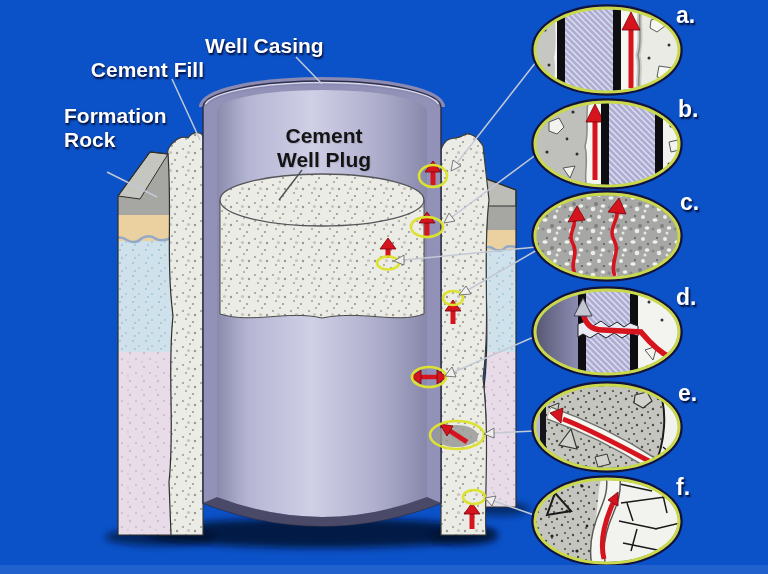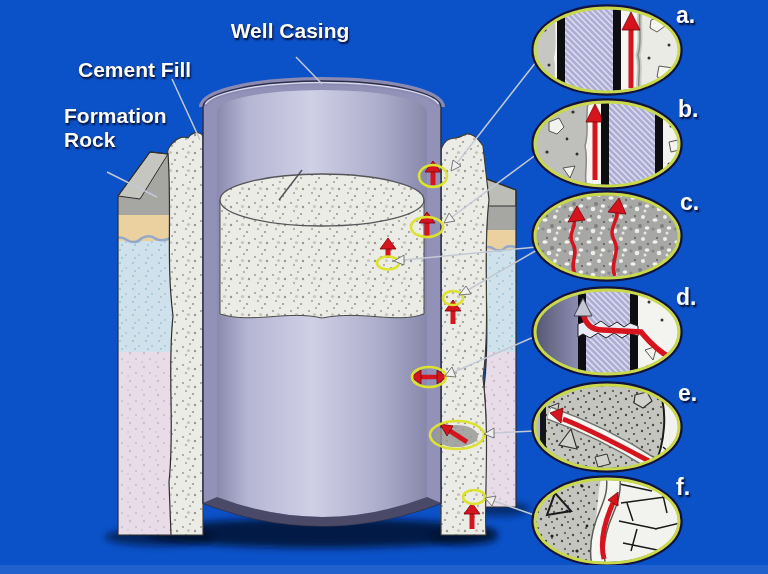--- a/index.html
+++ b/index.html
@@ -354,26 +354,27 @@
       <path d="M-8,45 C-12,28 -8,8 0,-10 C4,-20 8,-30 6,-45" stroke="#5A5A56" stroke-width="15" fill="none"></path>
       <path d="M-8,45 C-12,28 -8,8 0,-10 C4,-20 8,-30 6,-45" stroke="#F6F6F2" stroke-width="12" fill="none"></path>
       <path class="red-shaft" stroke-width="5" d="M-3,38 C-7,22 -3,2 6,-18"></path>
       <polygon class="red-head" points="11,-29 11,-15 1,-21"></polygon>
     </g>
     <ellipse class="inset-border-outer" cx="607" cy="521" rx="74" ry="44"></ellipse>
     <ellipse class="inset-border" cx="607" cy="521" rx="72" ry="42"></ellipse>
   </g>
 </svg>
 
-<div class="label" style="left:205px;top:19px;width:170px;text-align:center;">Well Casing</div>
-
-<div class="label" style="left:78px;top:58px;width:150px;text-align:left;">Cement Fill</div>
+<div class="label" style="left:205px;top:34px;width:170px;">Well Casing</div>
+
+<div class="label" style="left:54px;top:58px;width:150px;text-align:right;">Cement Fill</div>
 
 <div class="label" style="left:64px;top:104px;width:118px;text-align:left;">Formation Rock</div>
 
+<div class="label dark" style="left:268px;top:124px;width:112px;text-align:center;">Cement Well Plug</div>
 
 <div class="letter" style="left:676px;top:2px;">a.</div>
 <div class="letter" style="left:678px;top:96px;">b.</div>
 <div class="letter" style="left:680px;top:189px;">c.</div>
 <div class="letter" style="left:676px;top:284px;">d.</div>
 <div class="letter" style="left:678px;top:380px;">e.</div>
 <div class="letter" style="left:676px;top:474px;">f.</div>
 
 <div id="footer-strip"></div>
 </div>

